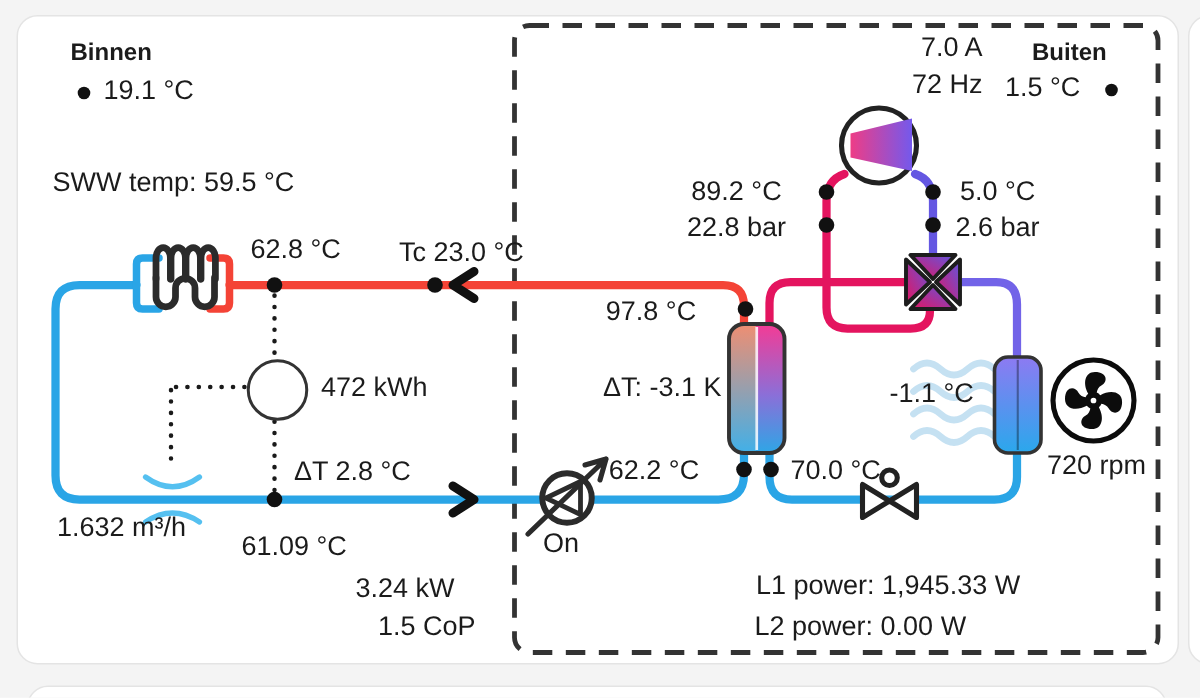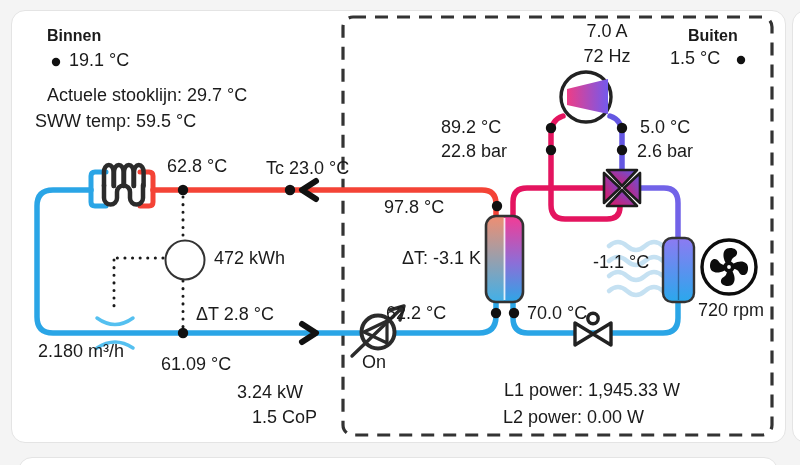--- a/index.html
+++ b/index.html
@@ -7,22 +7,22 @@
               font-family:"Liberation Sans", sans-serif; }
   .stage { position:relative; width:797px; height:465px; }
   .card { position:absolute; background:#ffffff; border:1px solid #e4e4e4; }
   .card-main   { left:11px; top:10px; width:775px; height:433px; border-radius:14px; }
   .card-right  { left:792px; top:10px; width:40px; height:433px; border-radius:14px; }
   .card-bottom { left:18px; top:457px; width:760px; height:30px; border-radius:14px 14px 0 0; }
   svg.diagram { position:absolute; left:0; top:0; z-index:2; }
   .lbl { position:absolute; z-index:3; font-size:18px; color:#1b1b1b; white-space:nowrap;
          line-height:20px; }
   .lbl-bold { font-size:16px; font-weight:700; }
-  .ralign { text-align:left; }
-  .calign { text-align:center; }
+  .ralign { text-align:center; }
+  .calign { text-align:right; }
 </style>
 </head>
 <body>
 
 <div class="stage">
 
   <div class="card card-main"></div>
   <div class="card card-right"></div>
   <div class="card card-bottom"></div>
 
@@ -158,28 +158,27 @@
       <circle cx="496" cy="313" r="5.2"></circle>
       <circle cx="514" cy="313" r="5.2"></circle>
       <circle cx="183" cy="333" r="5.2"></circle>
       <circle cx="56" cy="62" r="4.2"></circle>
       <circle cx="741" cy="60" r="4.2"></circle>
     </g>
   </svg>
 
   <div class="lbl lbl-bold" style="left:47px;top:26px">Binnen</div>
   <div class="lbl" style="left:69px;top:50px">19.1 °C</div>
-  <div class="lbl" style="left:47px;top:85px">Actuele stooklijn: 29.7 °C</div>
   <div class="lbl" style="left:35px;top:111px">SWW temp: 59.5 °C</div>
 
   <div class="lbl" style="left:167px;top:156px">62.8 °C</div>
   <div class="lbl" style="left:266px;top:158px">Tc 23.0 °C</div>
   <div class="lbl" style="left:214px;top:248px">472 kWh</div>
   <div class="lbl" style="left:196px;top:304px">ΔT 2.8 °C</div>
-  <div class="lbl" style="left:38px;top:341px">2.180 m³/h</div>
+  <div class="lbl" style="left:38px;top:341px">1.632 m³/h</div>
   <div class="lbl" style="left:161px;top:354px">61.09 °C</div>
   <div class="lbl" style="left:362px;top:352px">On</div>
   <div class="lbl" style="left:237px;top:382px">3.24 kW</div>
   <div class="lbl" style="left:252px;top:407px">1.5 CoP</div>
 
   <div class="lbl ralign" style="left:384px;top:197px;width:100px">97.8 °C</div>
   <div class="lbl" style="left:402px;top:248px">ΔT: -3.1 K</div>
   <div class="lbl ralign" style="left:386px;top:303px;width:100px">62.2 °C</div>
   <div class="lbl" style="left:527px;top:303px">70.0 °C</div>
 

